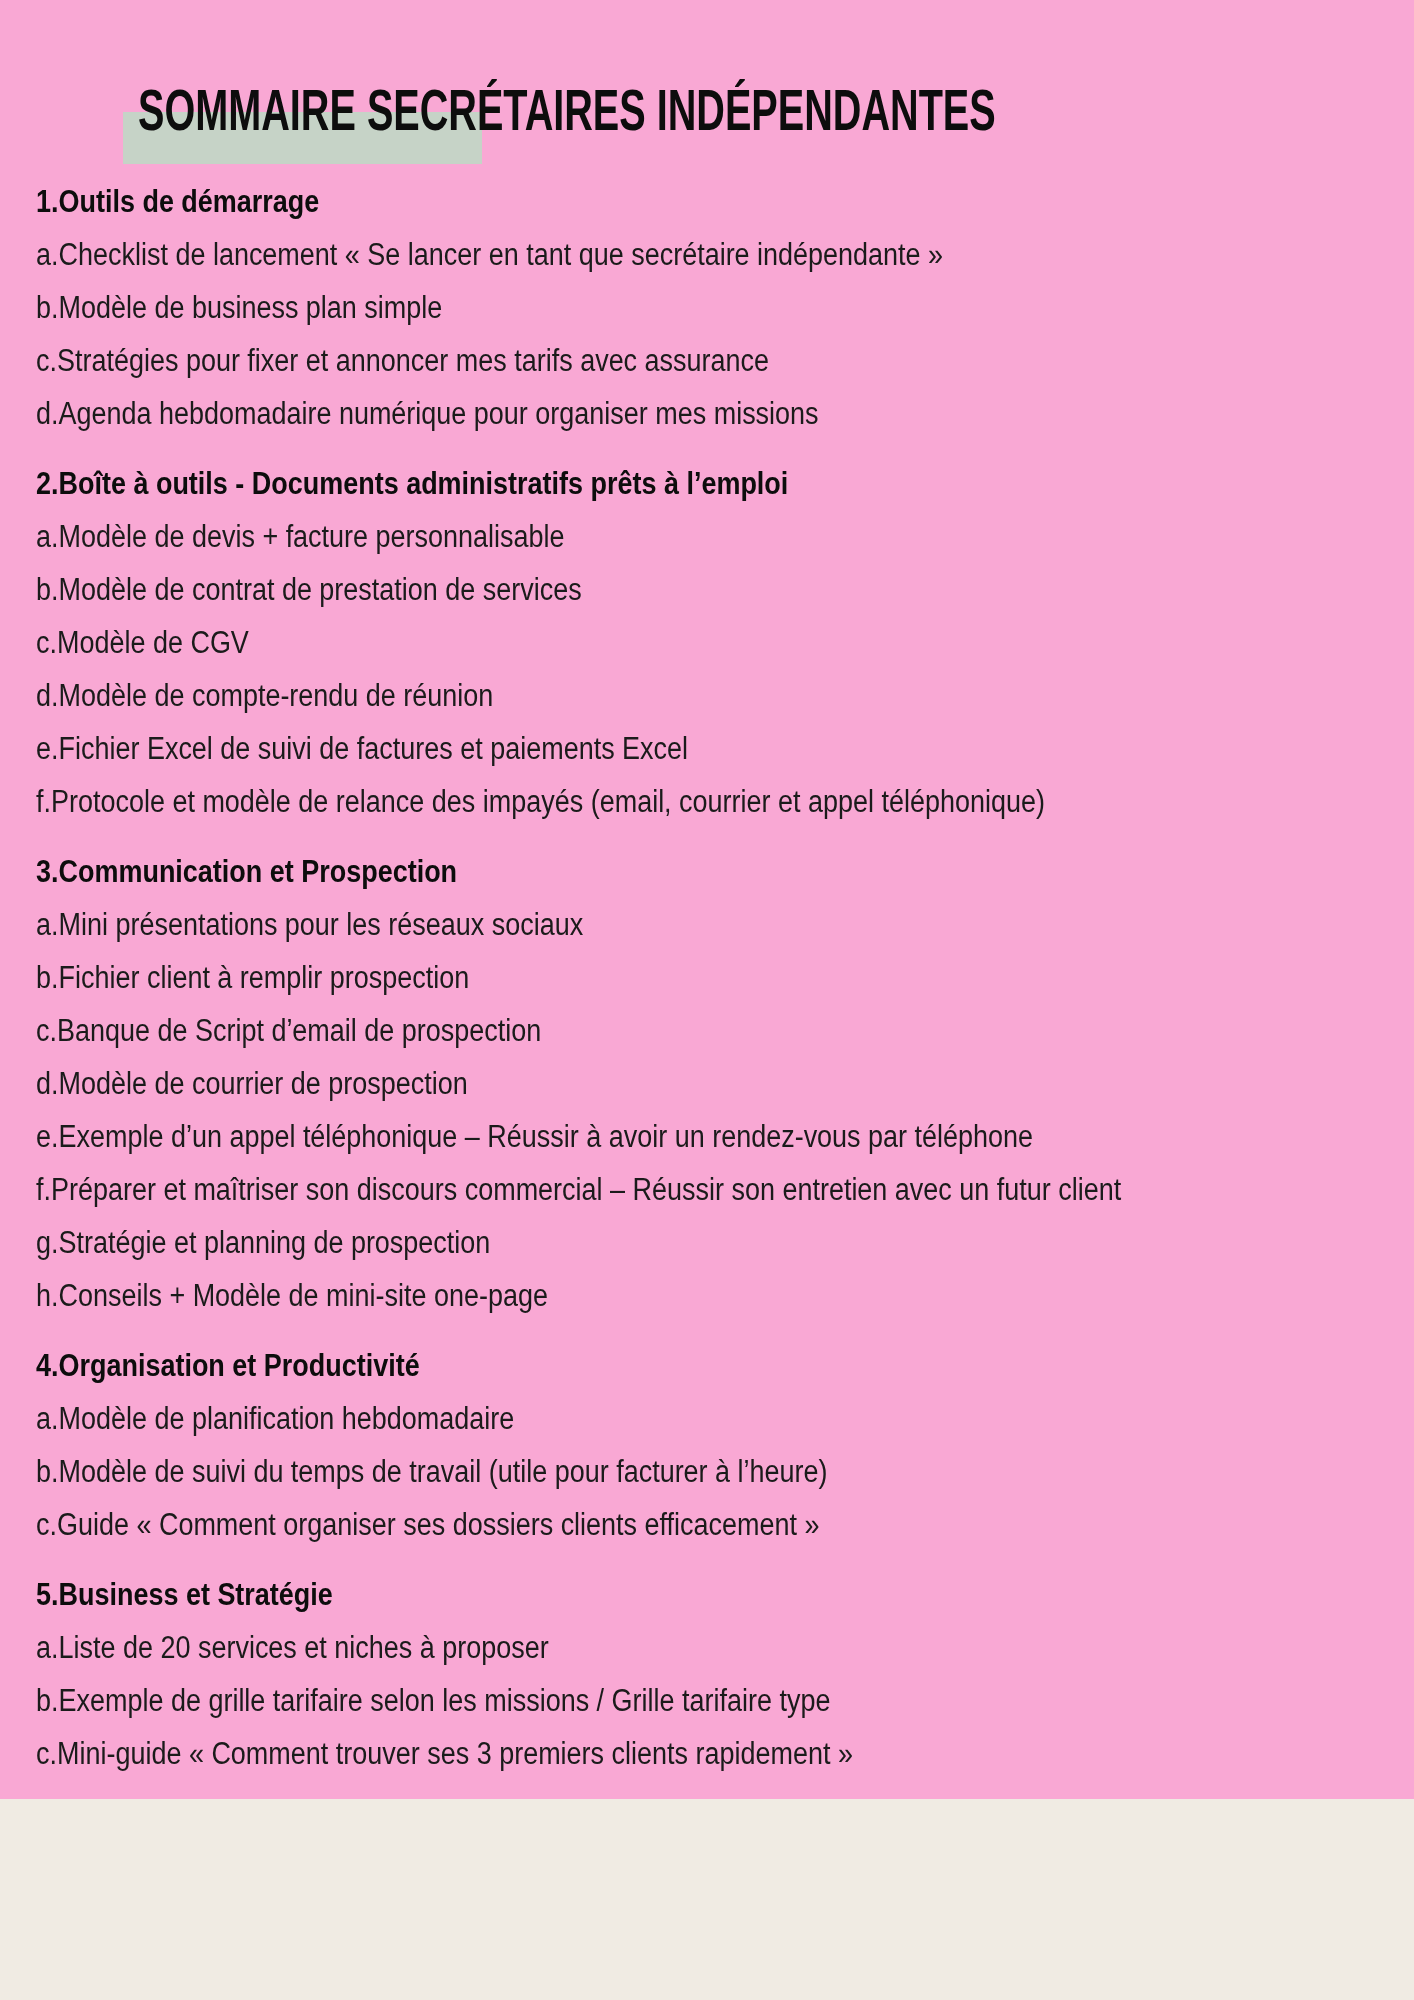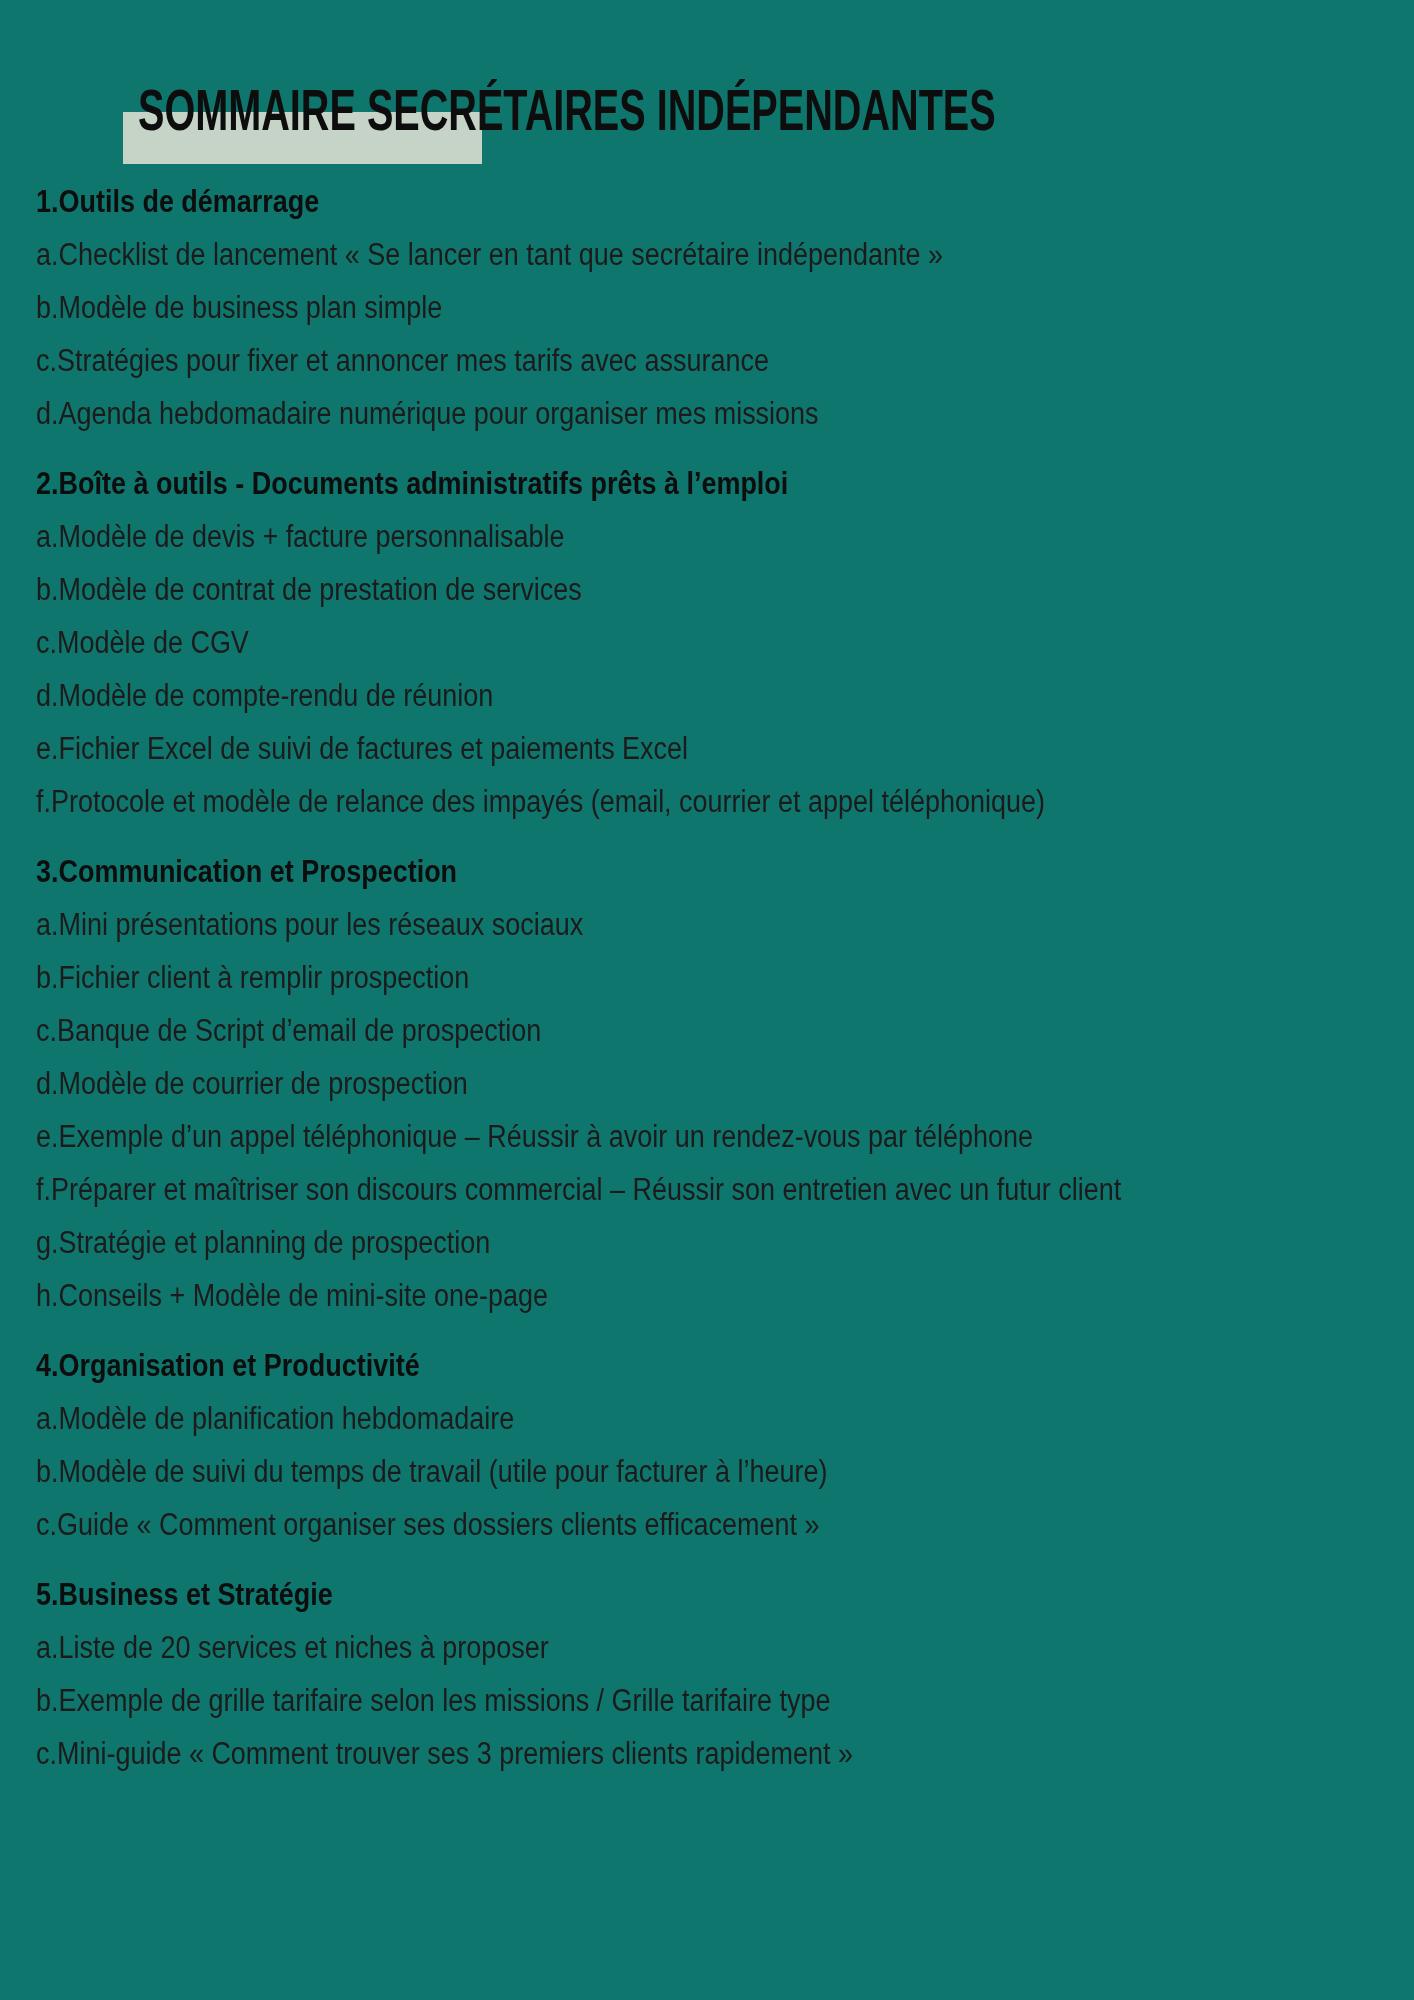--- a/index.html
+++ b/index.html
@@ -4,22 +4,22 @@
 <style>
   html, body {
     margin: 0;
     padding: 0;
     background: #f0ebe3;
     font-family: "Liberation Sans", "DejaVu Sans", sans-serif;
   }
   .page {
     position: relative;
     width: 1414px;
-    height: 2000px;
-    background: #0f766e;
+    height: 1799px;
+    background: #f9a8d4;
     overflow: hidden;
     color: #161616;
   }
   .title-highlight {
     position: absolute;
     left: 123px;
     top: 112px;
     width: 359px;
     height: 52px;
     background: #c6d3c7;

